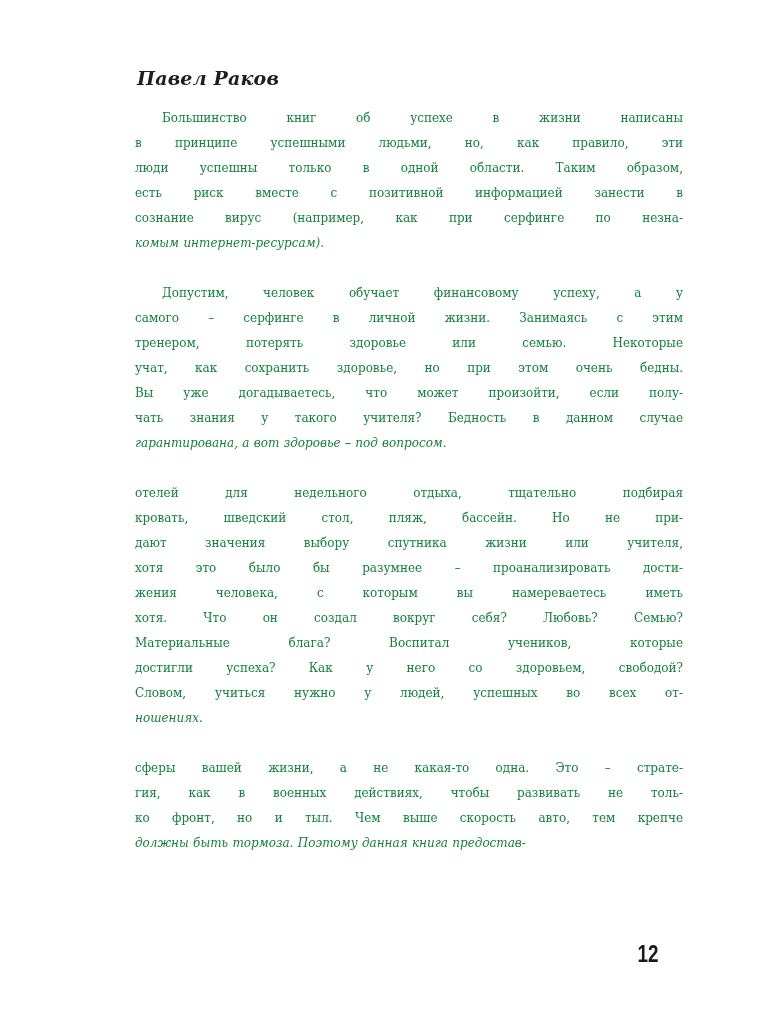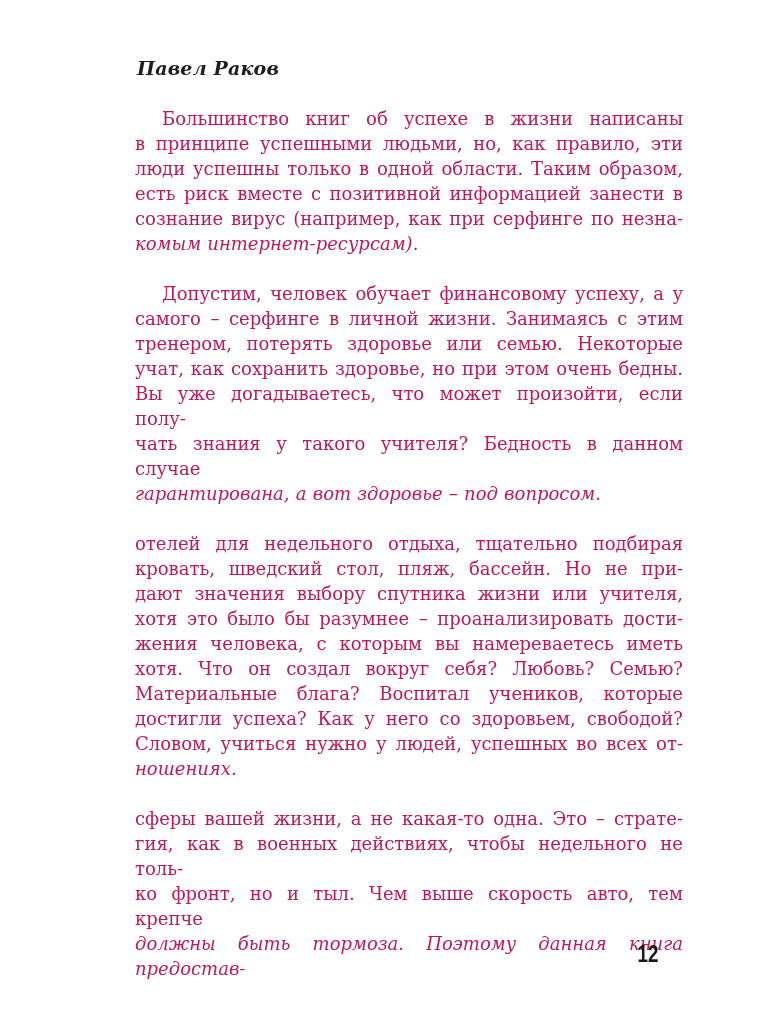--- a/index.html
+++ b/index.html
@@ -12,36 +12,36 @@
     width: 768px;
     height: 1033px;
     background: #ffffff;
     overflow: hidden;
     font-family: "DejaVu Serif", serif;
     color: #1e1e1e;
   }
   .running-header {
     position: absolute;
     left: 137px;
-    top: 57px;
+    top: 67px;
     font-family: "DejaVu Serif", serif;
     font-size: 19px;
     font-weight: 700;
     font-style: italic;
     color: #1e1e1e;
     letter-spacing: 0.2px;
   }
   .body-text {
     position: absolute;
     left: 135px;
     top: 106px;
     width: 548px;
-    font-size: 18px;
+    font-size: 12px;
     line-height: 25px;
-    color: #be185d;
+    color: #15803d;
   }
   .para {
     margin: 0 0 25px 0;
     padding: 0;
   }
   .line {
     text-align: justify;
     text-align-last: justify;
     white-space: normal;
     word-spacing: 0.5px;
@@ -96,20 +96,20 @@
         <div class="line">хотя это было бы разумнее – проанализировать дости-</div>
         <div class="line">жения человека, с которым вы намереваетесь иметь</div>
         <div class="line">хотя. Что он создал вокруг себя? Любовь? Семью?</div>
         <div class="line">Материальные блага? Воспитал учеников, которые</div>
         <div class="line">достигли успеха? Как у него со здоровьем, свободой?</div>
         <div class="line">Словом, учиться нужно у людей, успешных во всех от-</div>
         <div class="line last">ношениях.</div>
       </div>
       <div class="para">
         <div class="line">сферы вашей жизни, а не какая-то одна. Это – страте-</div>
-        <div class="line">гия, как в военных действиях, чтобы недельного не толь-</div>
+        <div class="line">гия, как в военных действиях, чтобы развивать не толь-</div>
         <div class="line">ко фронт, но и тыл. Чем выше скорость авто, тем крепче</div>
         <div class="line last">должны быть тормоза. Поэтому данная книга предостав-</div>
       </div>
     </div>
 
   <div class="page-number">12</div>
 </div>
 
 </body></html>

